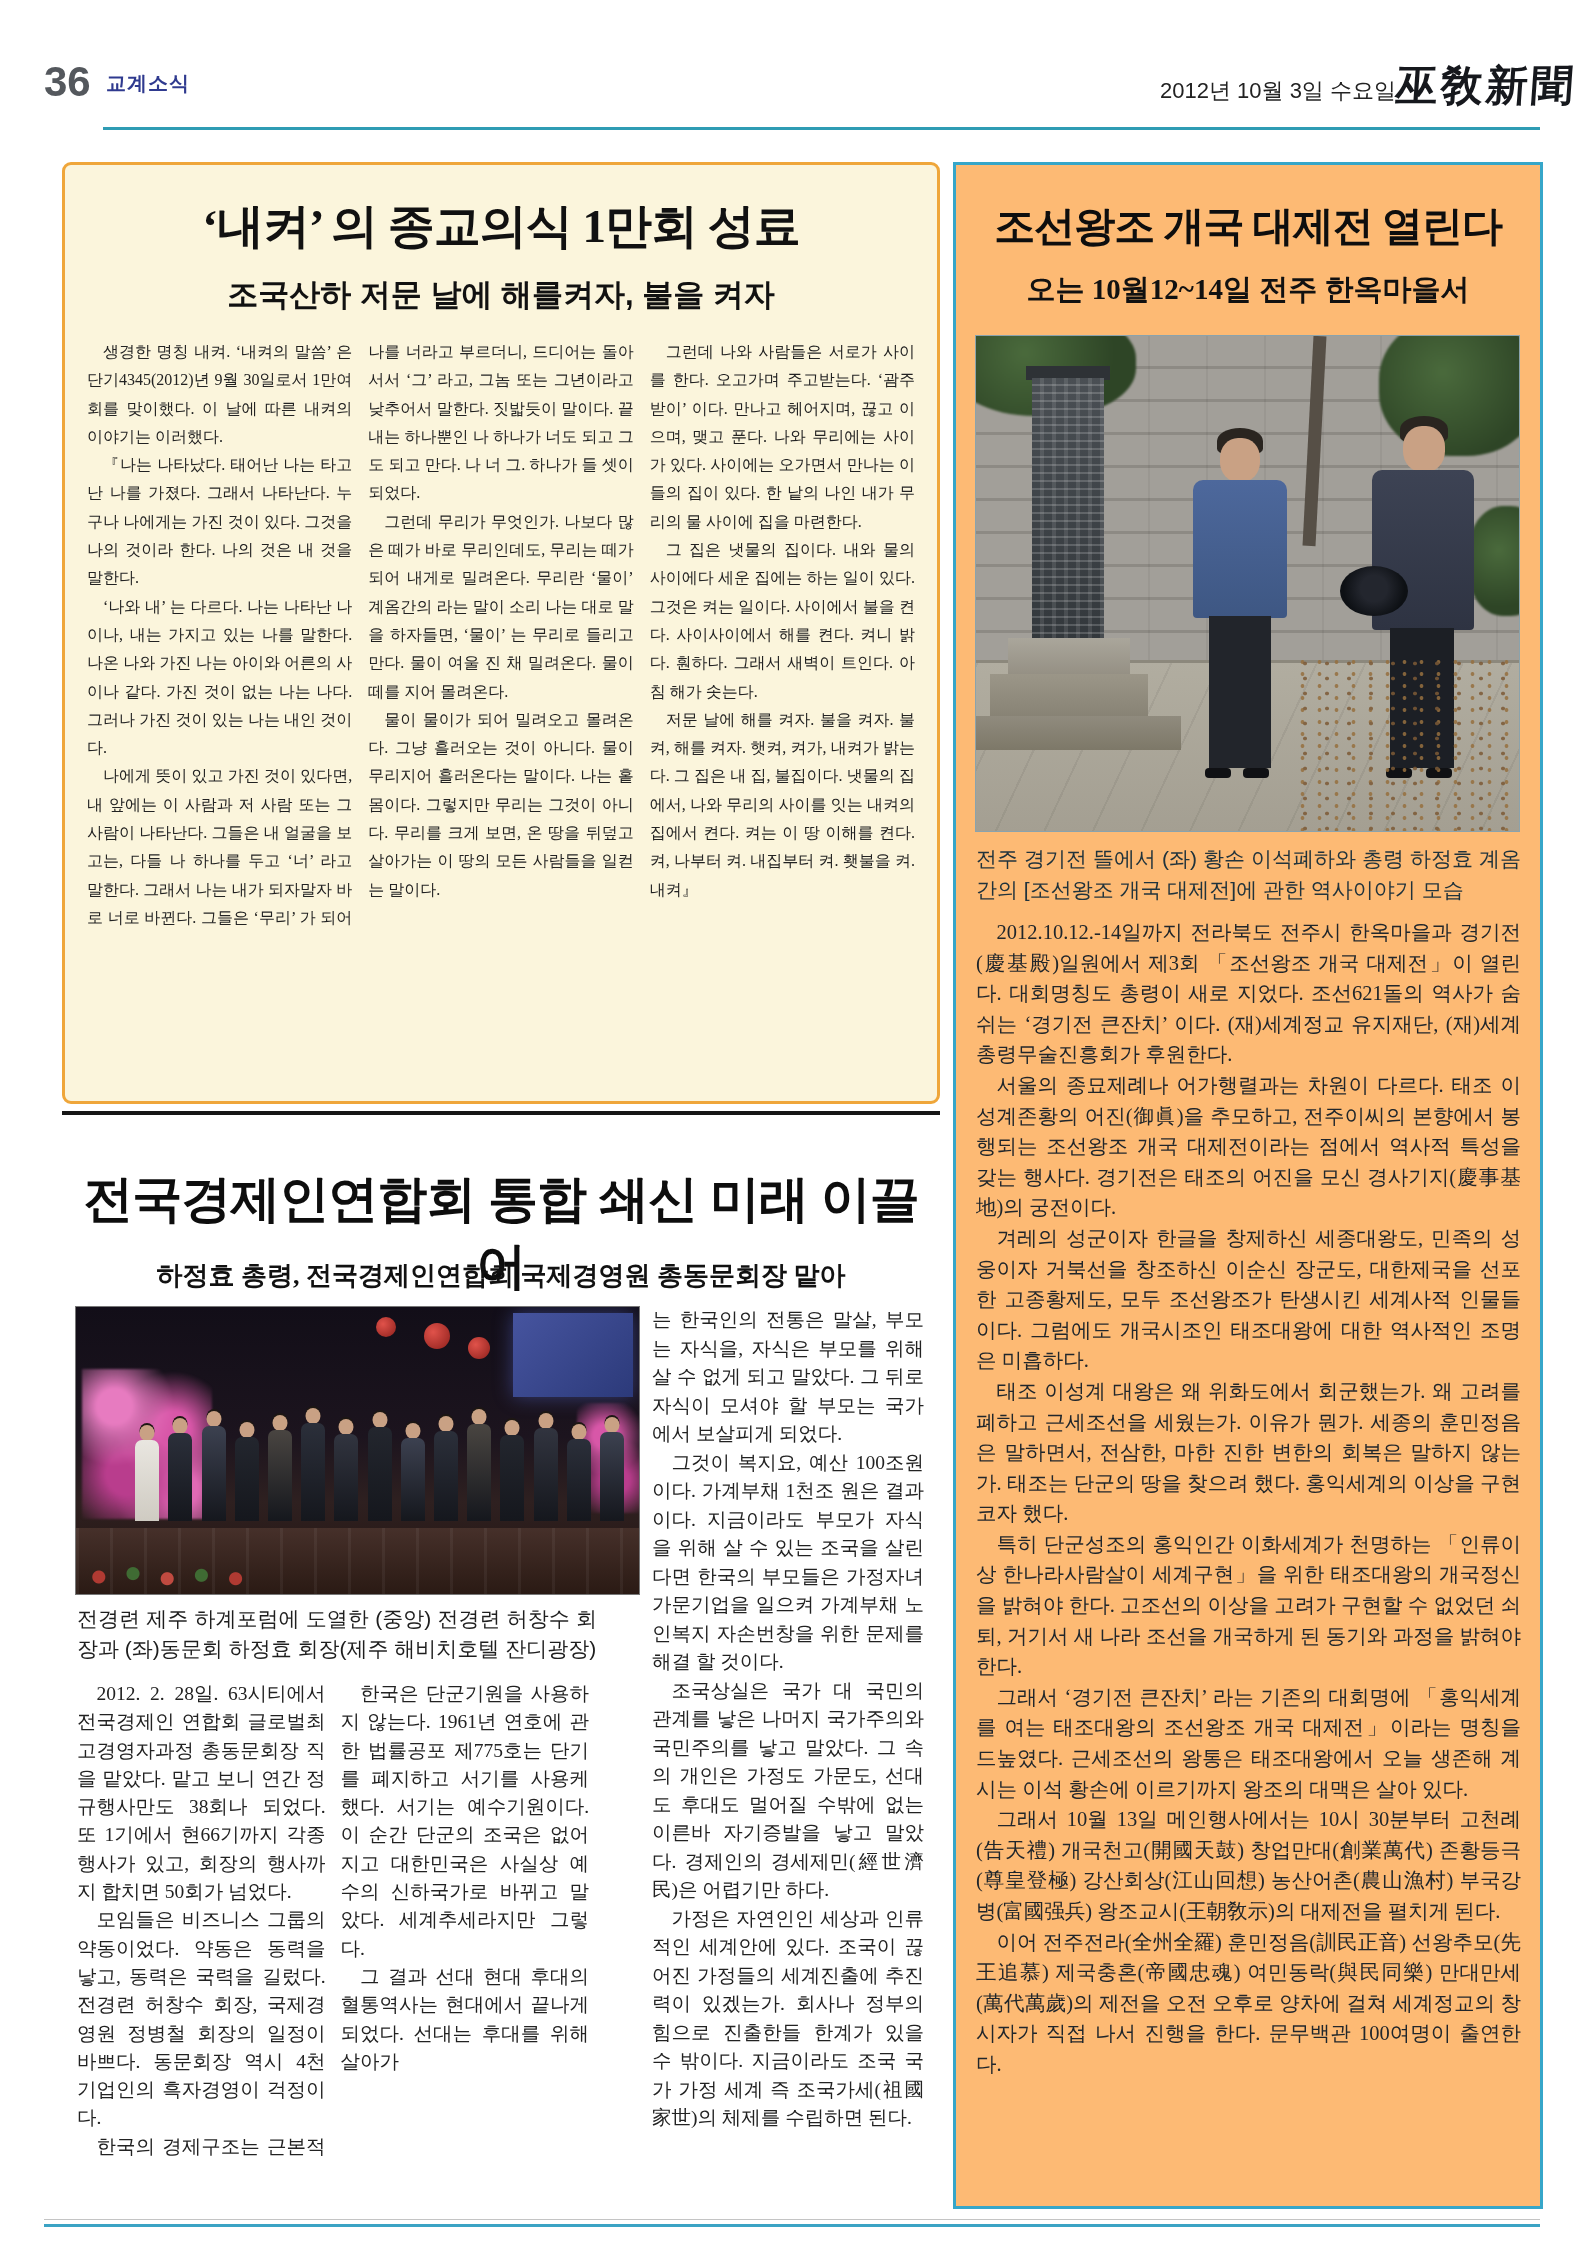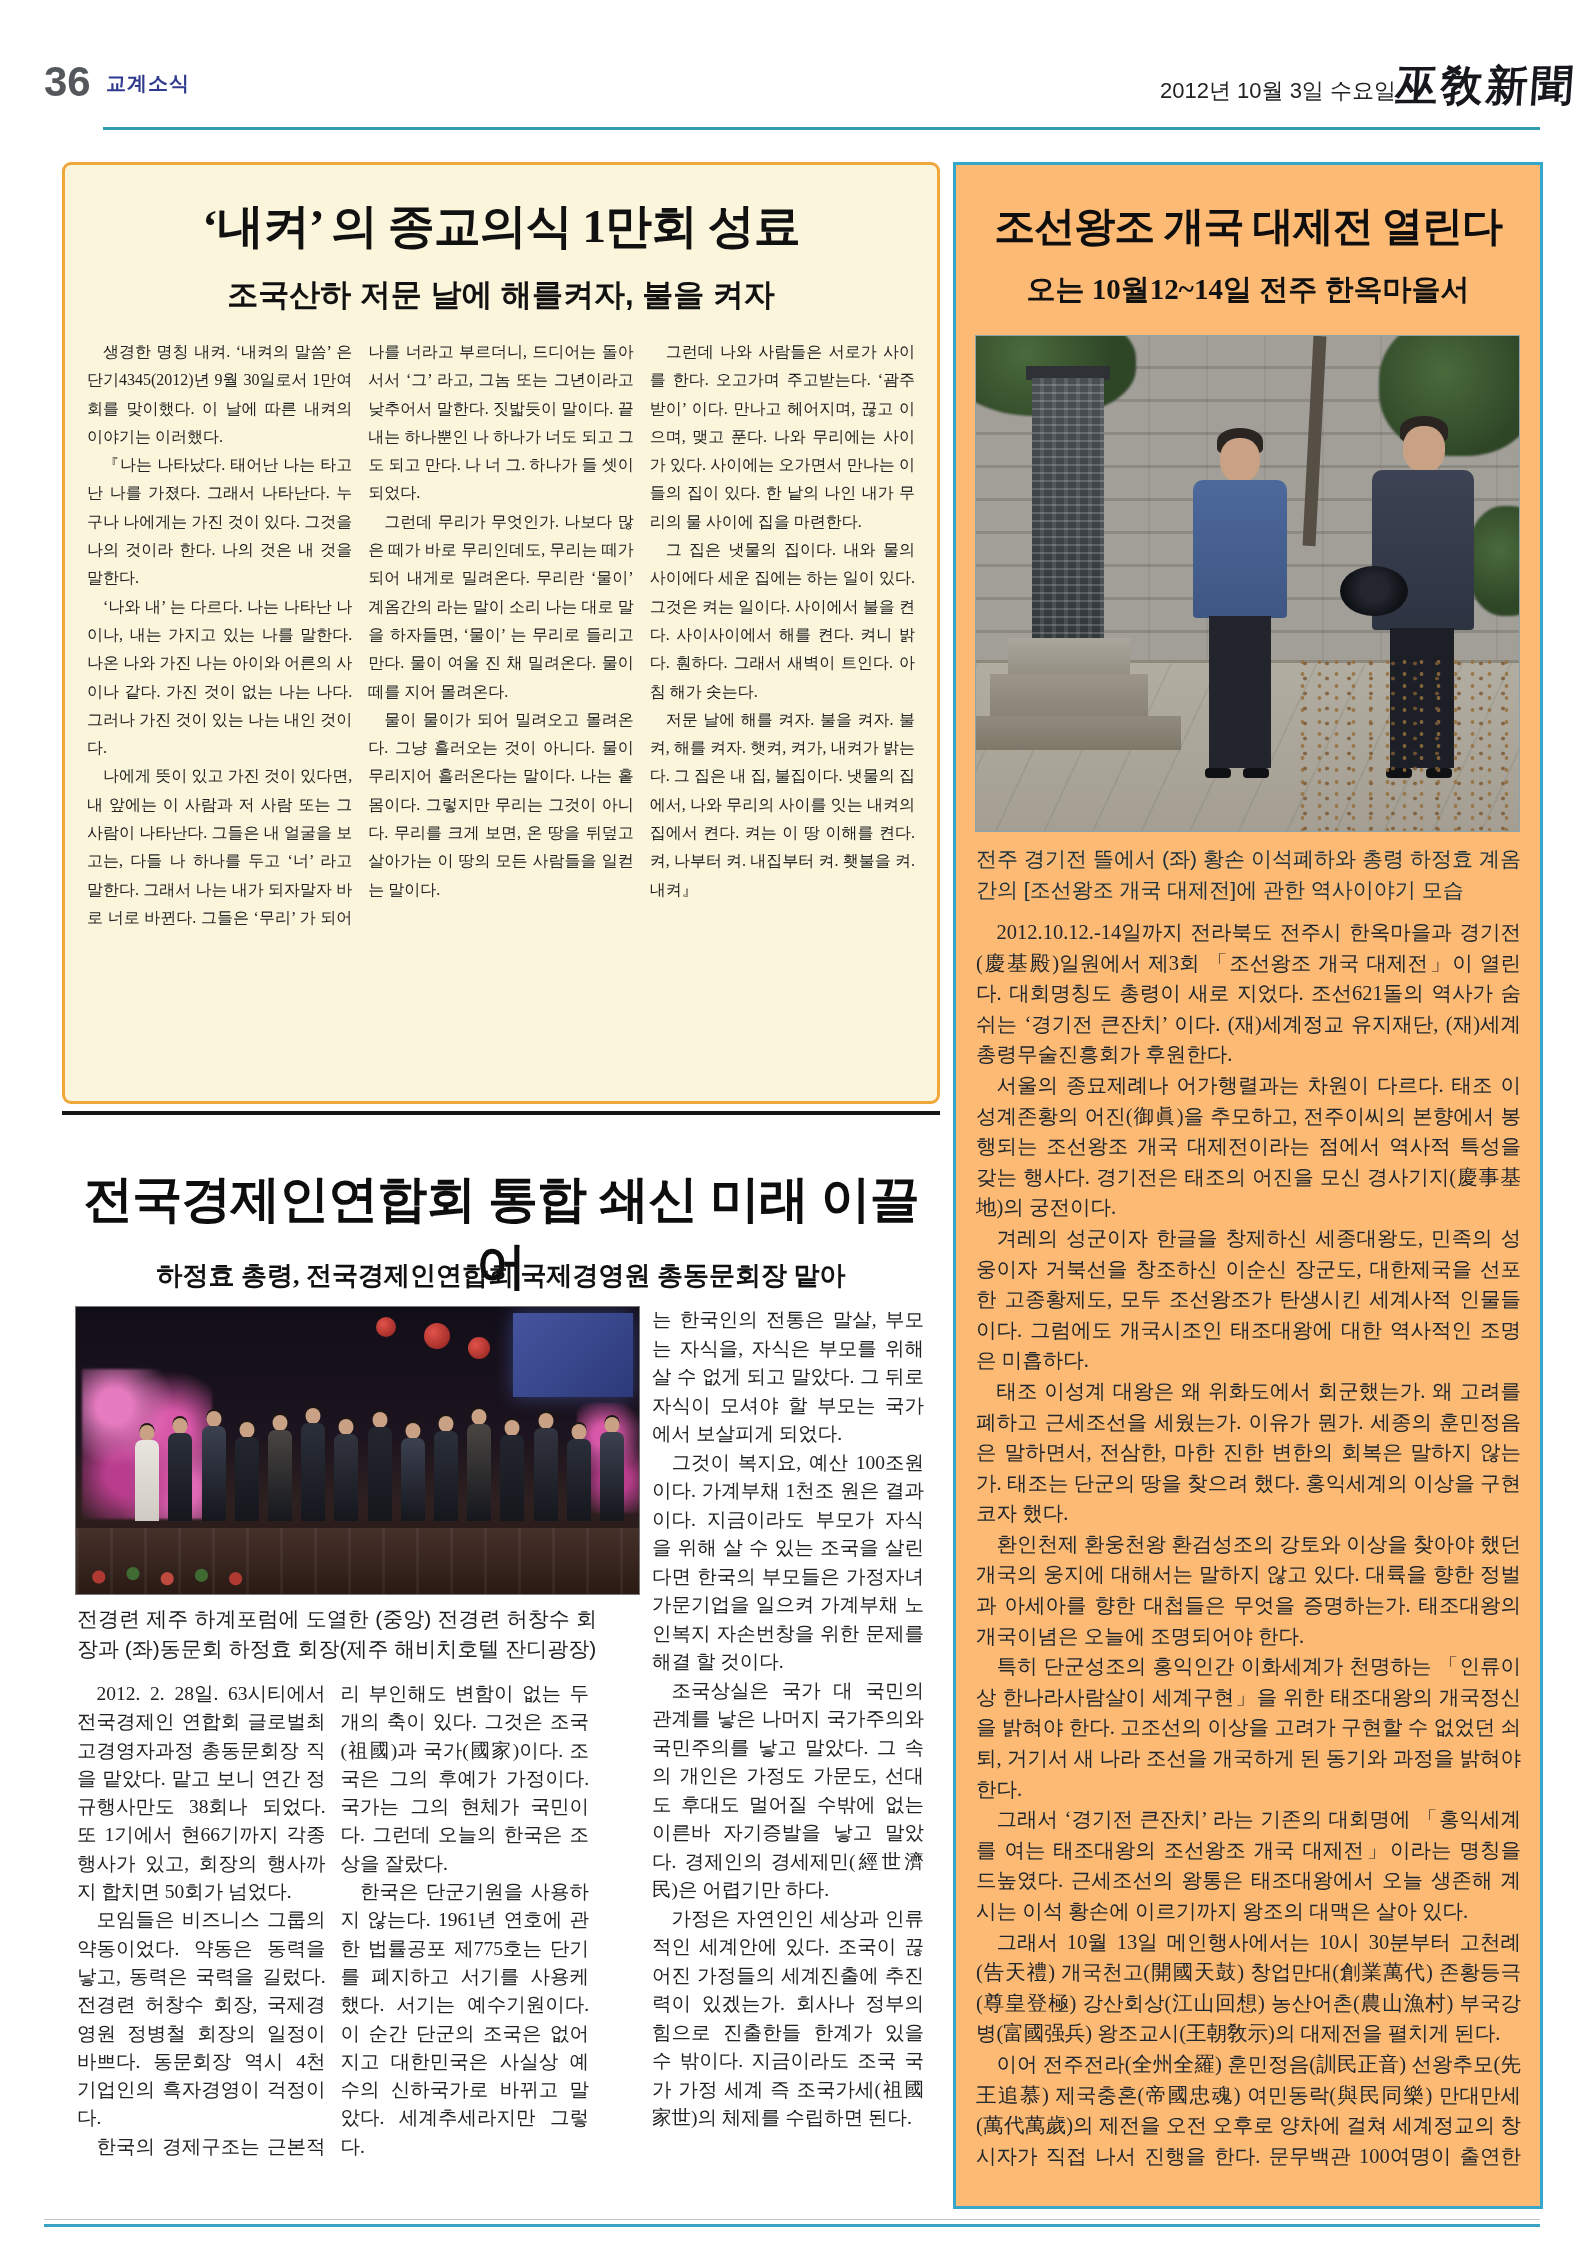--- a/index.html
+++ b/index.html
@@ -246,21 +246,20 @@
   </div>
   <div class="caption3">전경련 제주 하계포럼에 도열한 (중앙) 전경련 허창수 회장과 (좌)동문회 하정효 회장(제주 해비치호텔 잔디광장)</div>
 
   <div class="art3-left">
     <div class="col">
       <p>2012. 2. 28일. 63시티에서 전국경제인 연합회 글로벌최고경영자과정 총동문회장 직을 맡았다. 맡고 보니 연간 정규행사만도 38회나 되었다. 또 1기에서 현66기까지 각종행사가 있고, 회장의 행사까지 합치면 50회가 넘었다.</p>
       <p>모임들은 비즈니스 그룹의 약동이었다. 약동은 동력을 낳고, 동력은 국력을 길렀다. 전경련 허창수 회장, 국제경영원 정병철 회장의 일정이 바쁘다. 동문회장 역시 4천 기업인의 흑자경영이 걱정이다.</p>
       <p>한국의 경제구조는 근본적으로 문제가 있다. 한국에는 아무</p>
     </div>
     <div class="col">
-      <p class="cont">리 부인해도 변함이 없는 두 개의 축이 있다. 그것은 조국(祖國)과 국가(國家)이다. 조국은 그의 후예가 가정이다. 국가는 그의 현체가 국민이다. 그런데 오늘의 한국은 조상을 잘랐다.</p>
       <p>한국은 단군기원을 사용하지 않는다. 1961년 연호에 관한 법률공포 제775호는 단기를 폐지하고 서기를 사용케 했다. 서기는 예수기원이다. 이 순간 단군의 조국은 없어지고 대한민국은 사실상 예수의 신하국가로 바뀌고 말았다. 세계추세라지만 그렇다.</p>
       <p>그 결과 선대 현대 후대의 혈통역사는 현대에서 끝나게 되었다. 선대는 후대를 위해 살아가</p>
     </div>
   </div>
   <div class="art3-right">
     <p class="cont">는 한국인의 전통은 말살, 부모는 자식을, 자식은 부모를 위해 살 수 없게 되고 말았다. 그 뒤로 자식이 모셔야 할 부모는 국가에서 보살피게 되었다.</p>
     <p>그것이 복지요, 예산 100조원이다. 가계부채 1천조 원은 결과이다. 지금이라도 부모가 자식을 위해 살 수 있는 조국을 살린다면 한국의 부모들은 가정자녀 가문기업을 일으켜 가계부채 노인복지 자손번창을 위한 문제를 해결 할 것이다.</p>
     <p>조국상실은 국가 대 국민의 관계를 낳은 나머지 국가주의와 국민주의를 낳고 말았다. 그 속의 개인은 가정도 가문도, 선대도 후대도 멀어질 수밖에 없는 이른바 자기증발을 낳고 말았다. 경제인의 경세제민(經世濟民)은 어렵기만 하다.</p>
     <p>가정은 자연인인 세상과 인류적인 세계안에 있다. 조국이 끊어진 가정들의 세계진출에 추진력이 있겠는가. 회사나 정부의 힘으로 진출한들 한계가 있을 수 밖이다. 지금이라도 조국 국가 가정 세계 즉 조국가세(祖國家世)의 체제를 수립하면 된다.</p>
   </div>
@@ -303,21 +302,20 @@
       <div class="p1-leaves"></div>
     </div>
 
     <div class="caption2">전주 경기전 뜰에서 (좌) 황손 이석폐하와 총령 하정효 계옴간의 [조선왕조 개국 대제전]에 관한 역사이야기 모습</div>
 
     <div class="art2-body">
       <p>2012.10.12.-14일까지 전라북도 전주시 한옥마을과 경기전(慶基殿)일원에서 제3회 「조선왕조 개국 대제전」이 열린다. 대회명칭도 총령이 새로 지었다. 조선621돌의 역사가 숨쉬는 ‘경기전 큰잔치’ 이다. (재)세계정교 유지재단, (재)세계총령무술진흥회가 후원한다.</p>
       <p>서울의 종묘제례나 어가행렬과는 차원이 다르다. 태조 이성계존황의 어진(御眞)을 추모하고, 전주이씨의 본향에서 봉행되는 조선왕조 개국 대제전이라는 점에서 역사적 특성을 갖는 행사다. 경기전은 태조의 어진을 모신 경사기지(慶事基地)의 궁전이다.</p>
       <p>겨레의 성군이자 한글을 창제하신 세종대왕도, 민족의 성웅이자 거북선을 창조하신 이순신 장군도, 대한제국을 선포한 고종황제도, 모두 조선왕조가 탄생시킨 세계사적 인물들이다. 그럼에도 개국시조인 태조대왕에 대한 역사적인 조명은 미흡하다.</p>
       <p>태조 이성계 대왕은 왜 위화도에서 회군했는가. 왜 고려를 폐하고 근세조선을 세웠는가. 이유가 뭔가. 세종의 훈민정음은 말하면서, 전삼한, 마한 진한 변한의 회복은 말하지 않는가. 태조는 단군의 땅을 찾으려 했다. 홍익세계의 이상을 구현코자 했다.</p>
-      <p>환인천제 환웅천왕 환검성조의 강토와 이상을 찾아야 했던 개국의 웅지에 대해서는 말하지 않고 있다. 대륙을 향한 정벌과 아세아를 향한 대첩들은 무엇을 증명하는가. 태조대왕의 개국이념은 오늘에 조명되어야 한다.</p>
       <p>특히 단군성조의 홍익인간 이화세계가 천명하는 「인류이상 한나라사람살이 세계구현」을 위한 태조대왕의 개국정신을 밝혀야 한다. 고조선의 이상을 고려가 구현할 수 없었던 쇠퇴, 거기서 새 나라 조선을 개국하게 된 동기와 과정을 밝혀야 한다.</p>
       <p>그래서 ‘경기전 큰잔치’ 라는 기존의 대회명에 「홍익세계를 여는 태조대왕의 조선왕조 개국 대제전」이라는 명칭을 드높였다. 근세조선의 왕통은 태조대왕에서 오늘 생존해 계시는 이석 황손에 이르기까지 왕조의 대맥은 살아 있다.</p>
       <p>그래서 10월 13일 메인행사에서는 10시 30분부터 고천례(告天禮) 개국천고(開國天鼓) 창업만대(創業萬代) 존황등극(尊皇登極) 강산회상(江山回想) 농산어촌(農山漁村) 부국강병(富國强兵) 왕조교시(王朝敎示)의 대제전을 펼치게 된다.</p>
       <p>이어 전주전라(全州全羅) 훈민정음(訓民正音) 선왕추모(先王追慕) 제국충혼(帝國忠魂) 여민동락(與民同樂) 만대만세(萬代萬歲)의 제전을 오전 오후로 양차에 걸쳐 세계정교의 창시자가 직접 나서 진행을 한다. 문무백관 100여명이 출연한다.</p>
 
     </div>
   </section>
 
   <div class="bottom-rule"></div>
 </div>

